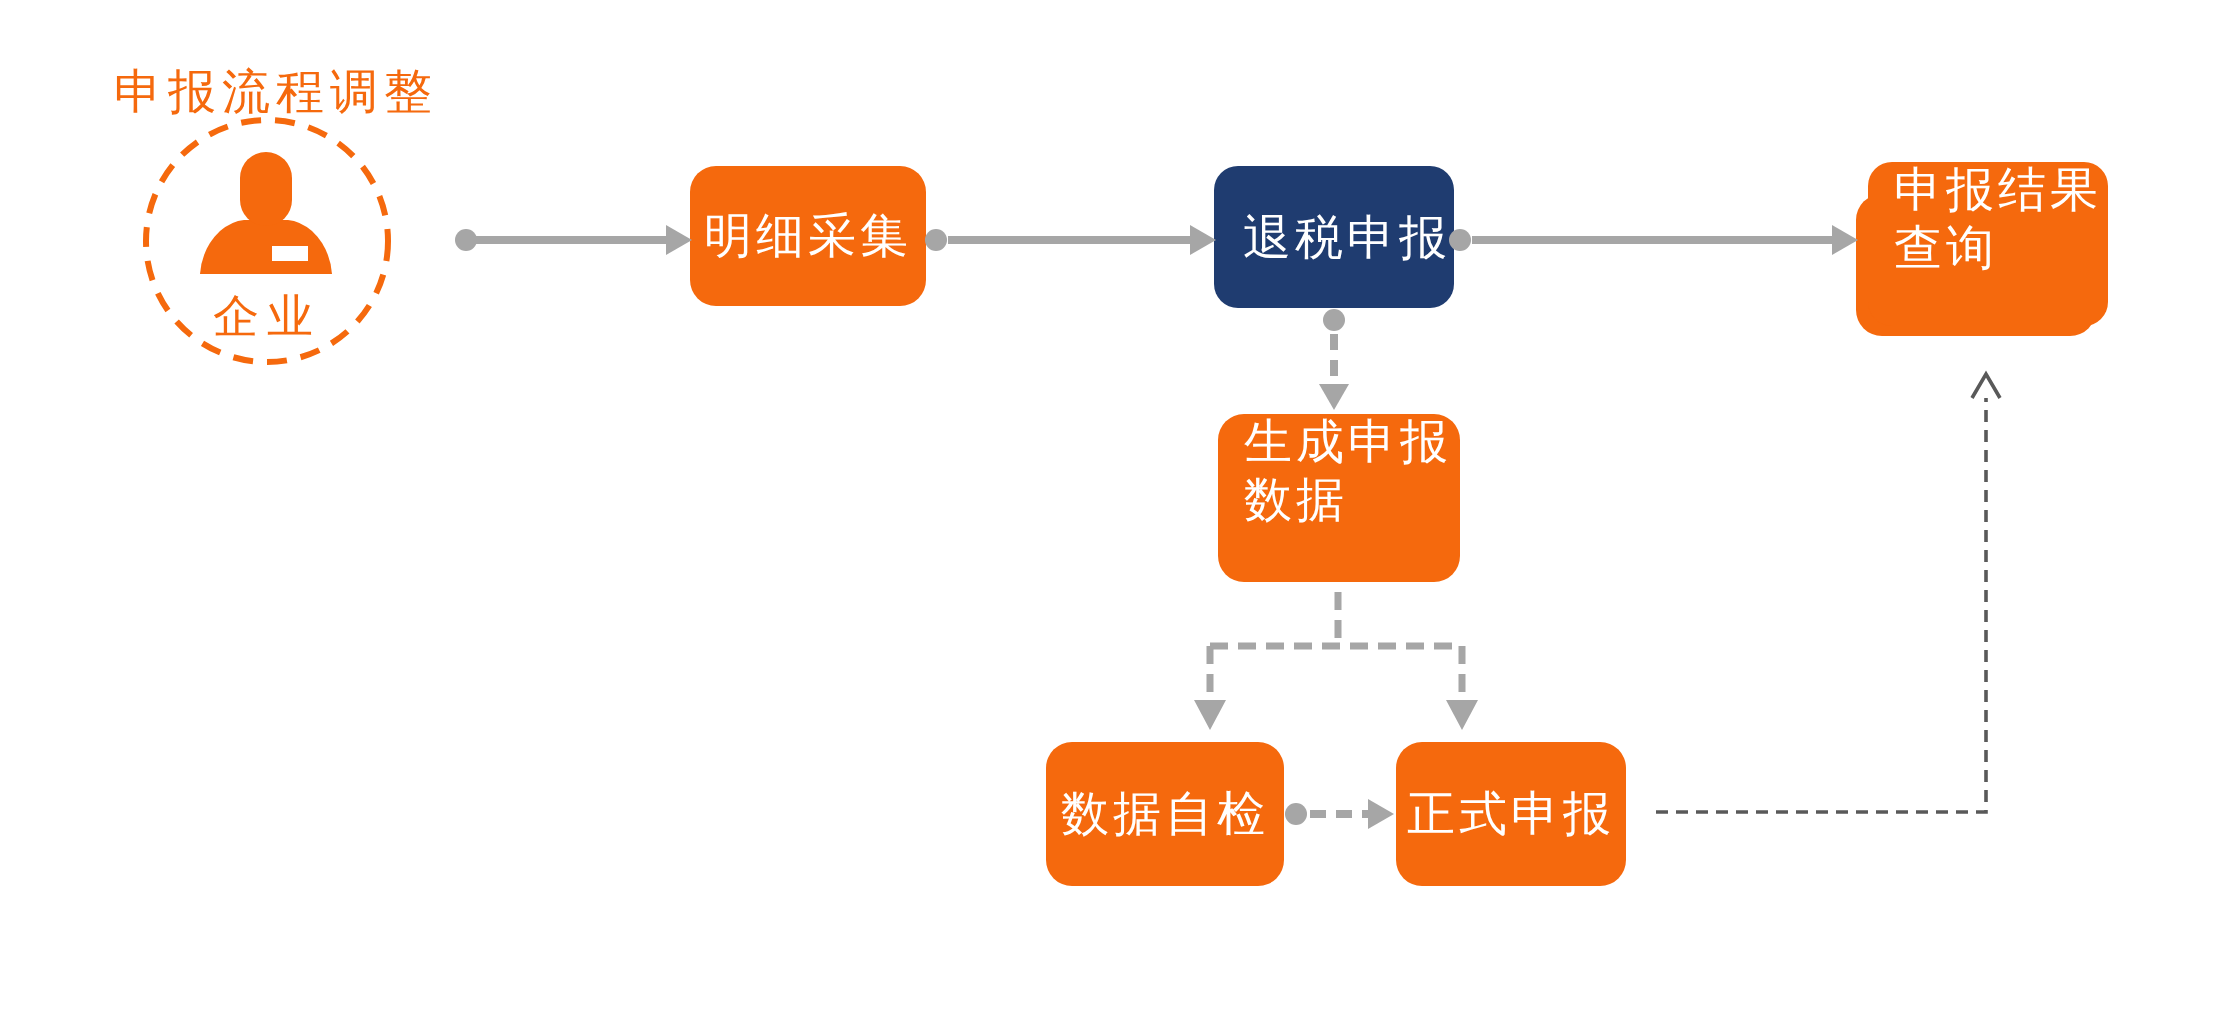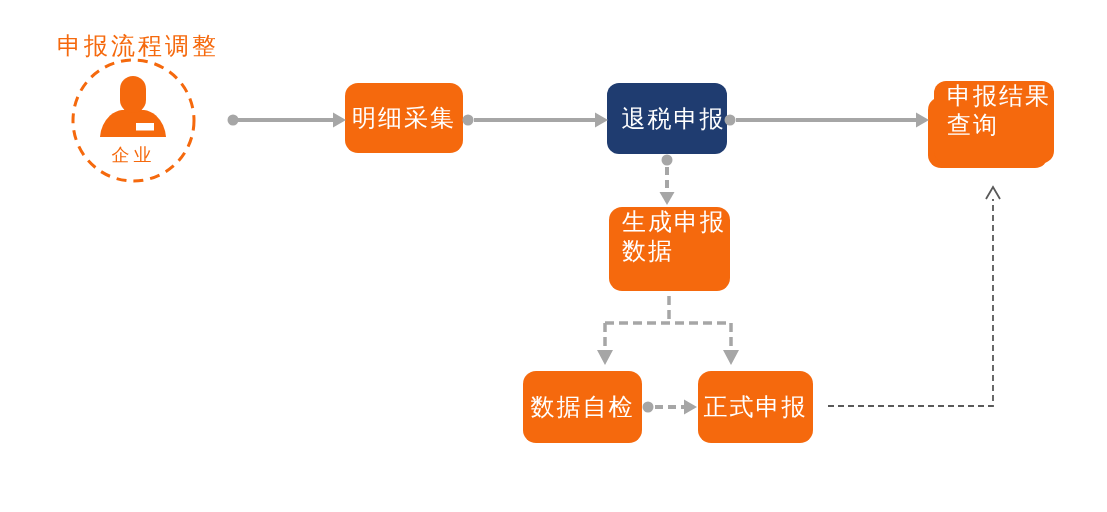--- a/index.html
+++ b/index.html
@@ -39,21 +39,21 @@
     width: 127px;
     height: 127px;
   }
   .actor svg { display: block; }
   .actor-label {
     position: absolute;
     left: 0;
     top: 86px;
     width: 100%;
     text-align: center;
-    font-size: 18px;
+    font-size: 23px;
     letter-spacing: 4px;
     color: var(--accent-orange);
     white-space: nowrap;
   }
   .node {
     position: absolute;
     color: var(--node-text);
     font-size: 24px;
     letter-spacing: 2px;
     border-radius: 13px;

